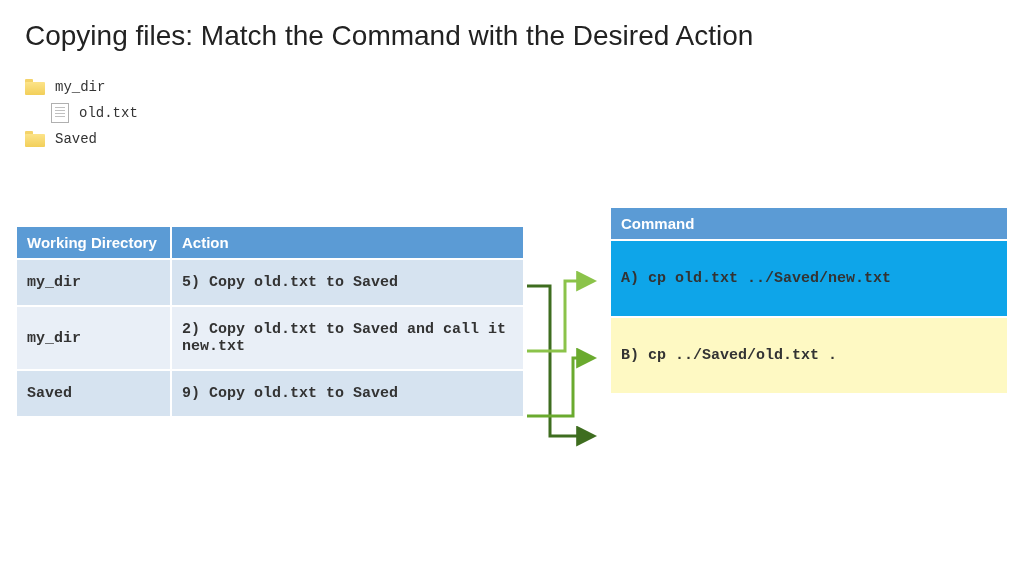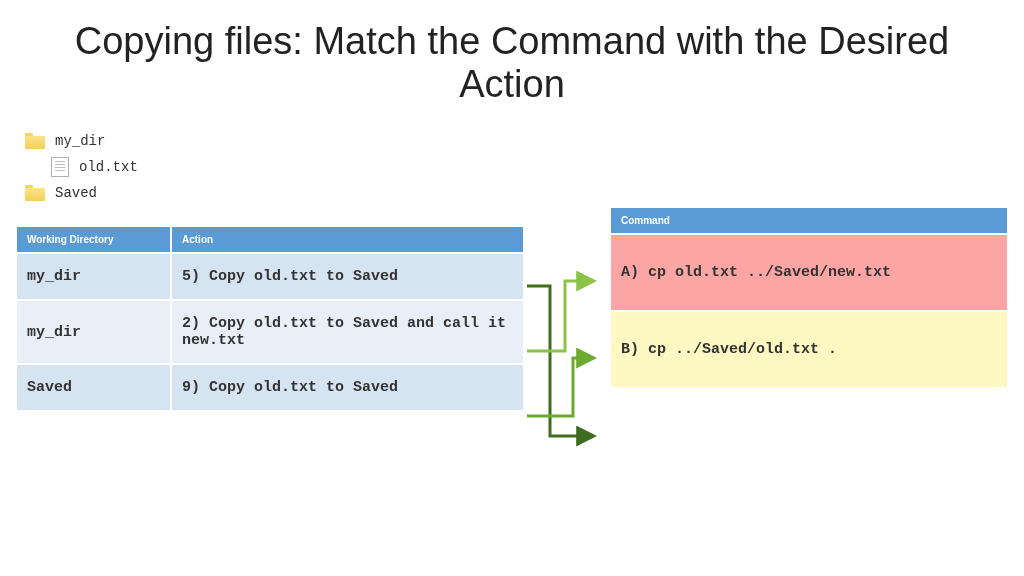--- a/index.html
+++ b/index.html
@@ -7,24 +7,23 @@
     padding: 20px 25px;
     font-family: "Segoe UI", Arial, sans-serif;
     background: #fff;
     width: 1024px;
     height: 576px;
     box-sizing: border-box;
     position: relative;
   }
   h1.title {
     font-weight: 400;
-    font-size: 38px;
+    font-size: 28px;
     margin: 0 0 22px 0;
     color: #222;
-    text-align: center;
   }
   .filetree {
     font-family: "Courier New", monospace;
     font-size: 14px;
     color: #333;
   }
   .ft-row {
     display: flex;
     align-items: center;
     height: 26px;
@@ -58,33 +57,33 @@
   .right-wrap { flex:1; position:relative; }
   .right-table { position:absolute; right:0; top:-19px; width:400px; }
 
   table.slab {
     border-collapse: collapse;
     width:100%;
     table-layout:fixed;
   }
   table.slab th {
     background:#5b9bd5; color:#fff; text-align:left;
-    font-weight:600; padding:7px 10px; font-size:10px;
+    font-weight:600; padding:7px 10px; font-size:15px;
     border:2px solid #fff;
   }
   table.slab td {
     background:#d6e3f0; border:2px solid #fff;
     padding:14px 10px;
     font-family:"Courier New",monospace; font-weight:bold;
     font-size:15px; color:#333; vertical-align:middle;
   }
   table.slab tr.alt td { background:#e9eff7; }
 
   table.cmd td {
-    background:#fca5a5; border:2px solid #fff;
+    background:#0ea5e9; border:2px solid #fff;
     padding:0 10px;
     font-family:"Courier New",monospace; font-size:15px; color:#333;
     height:75px; vertical-align:middle; white-space:nowrap;
   }
   table.cmd tr.alt td { background:#fef9c3; }
   table.cmd .letter { font-weight:bold; }
 
   .left-table col.c1 { width:155px; }
 
   

